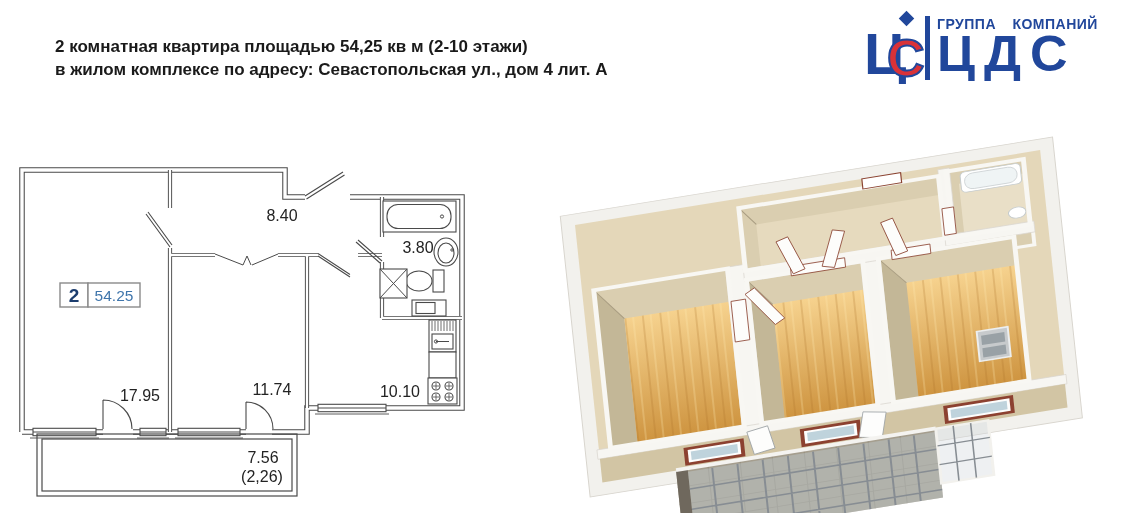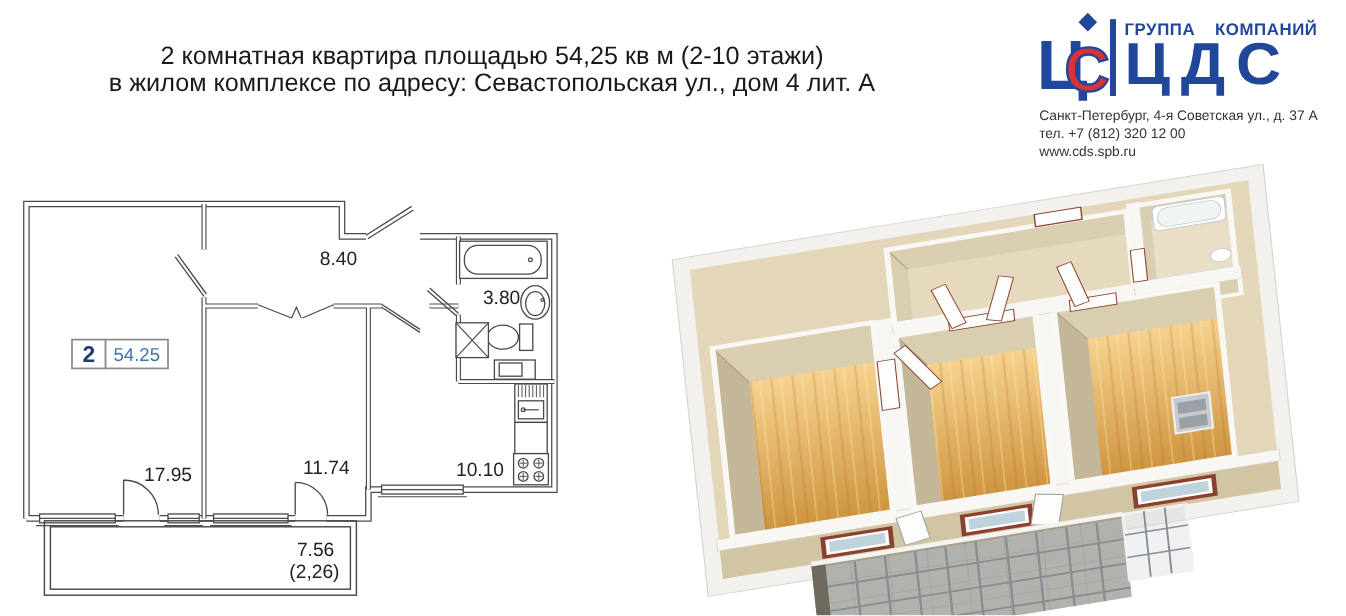--- a/index.html
+++ b/index.html
@@ -1,20 +1,20 @@
 <!DOCTYPE html>
 <html style="--c-brand_blue: #21479B; --c-brand_red: #D93238; --c-badge_number_blue: #1C3D6E; --c-badge_area_blue: #4076AC; --c-plan_line: #4A4A4A; --c-text_black: #1A1A1A; --c-wall_beige: #E4D7B9; --c-wall_face: #DACEB0; --c-wall_shadow: #C3B797; --c-wood_light: #F6D28E; --c-wood_dark: #CE9440; --c-slab_white: #F2F1ED; --c-window_frame_brown: #8C4130; --c-glass_blue: #BFD3DC;"><head>
 <meta charset="utf-8">
 <style>
   html,body{margin:0;padding:0;background:#fff;}
   #stage{position:relative;width:1122px;height:513px;background:#fff;overflow:hidden;
          font-family:"Liberation Sans",sans-serif;}
   
-  .title{position:absolute;top:35px;left:55px;width:710px;text-align:center;
-         color:var(--c-text_black,#1a1a1a);font-size:21px;line-height:23px;font-weight:400;}
+  .title{position:absolute;top:35px;left:55px;width:710px;text-align:left;
+         color:var(--c-text_black,#1a1a1a);font-size:17px;line-height:23px;font-weight:700;}
   
   .logo{position:absolute;left:866px;top:8px;width:252px;}
   .logo-top{display:flex;align-items:flex-start;}
   .logo-right{margin-left:5px;padding-top:8px;}
   .logo-group{color:var(--c-brand_blue,#21479B);font-weight:bold;font-size:14px;
               letter-spacing:0.5px;word-spacing:12px;white-space:nowrap;text-align:right;}
   .logo-brand{color:var(--c-brand_blue,#21479B);font-weight:bold;font-size:52px;line-height:46px;
               letter-spacing:9px;transform:scaleY(0.95);transform-origin:left top;}
   .logo-addr{font-size:11.5px;color:#333;line-height:15px;margin-top:6px;}
   
@@ -46,25 +46,20 @@
         <text x="-2" y="66" font-size="58" font-weight="bold" style="fill:var(--c-brand_blue,#21479B)">Ц</text>
         <rect x="35" y="5" width="11" height="11" transform="rotate(45 40.5 10.5)" style="fill:var(--c-brand_blue,#21479B)"></rect>
         <text x="21" y="68" font-size="52" font-weight="bold" stroke-width="2" style="fill:var(--c-brand_red,#D93238);stroke:var(--c-brand_blue,#21479B)">С</text>
         <rect x="59" y="8" width="5" height="64" style="fill:var(--c-brand_blue,#21479B)"></rect>
       </svg>
       <div class="logo-right">
         <div class="logo-group">ГРУППА КОМПАНИЙ</div>
         <div class="logo-brand">ЦДС</div>
       </div>
     </div>
-    <div class="logo-addr">
-      <div>Санкт-Петербург, 4-я Советская ул., д. 37 А</div>
-      <div>тел. +7 (812) 320 12 00</div>
-      <div>www.cds.spb.ru</div>
-    </div>
   </div>
 
   <svg class="plan2d" viewBox="0 0 500 363">
     <g stroke="var(--c-plan_line,#4a4a4a)" fill="none" stroke-linecap="butt">
 
       <g>
         <path class="wOut" d="M22 282 V20 H285 V47 H305 M350 47 H462 V258 H307 V282 H272 M246 282 H133 M103 282 H22"></path>
         <path class="wIn" d="M22 282 V20 H285 V47 H305 M350 47 H462 V258 H307 V282 H272 M246 282 H133 M103 282 H22"></path>
       </g>
 

